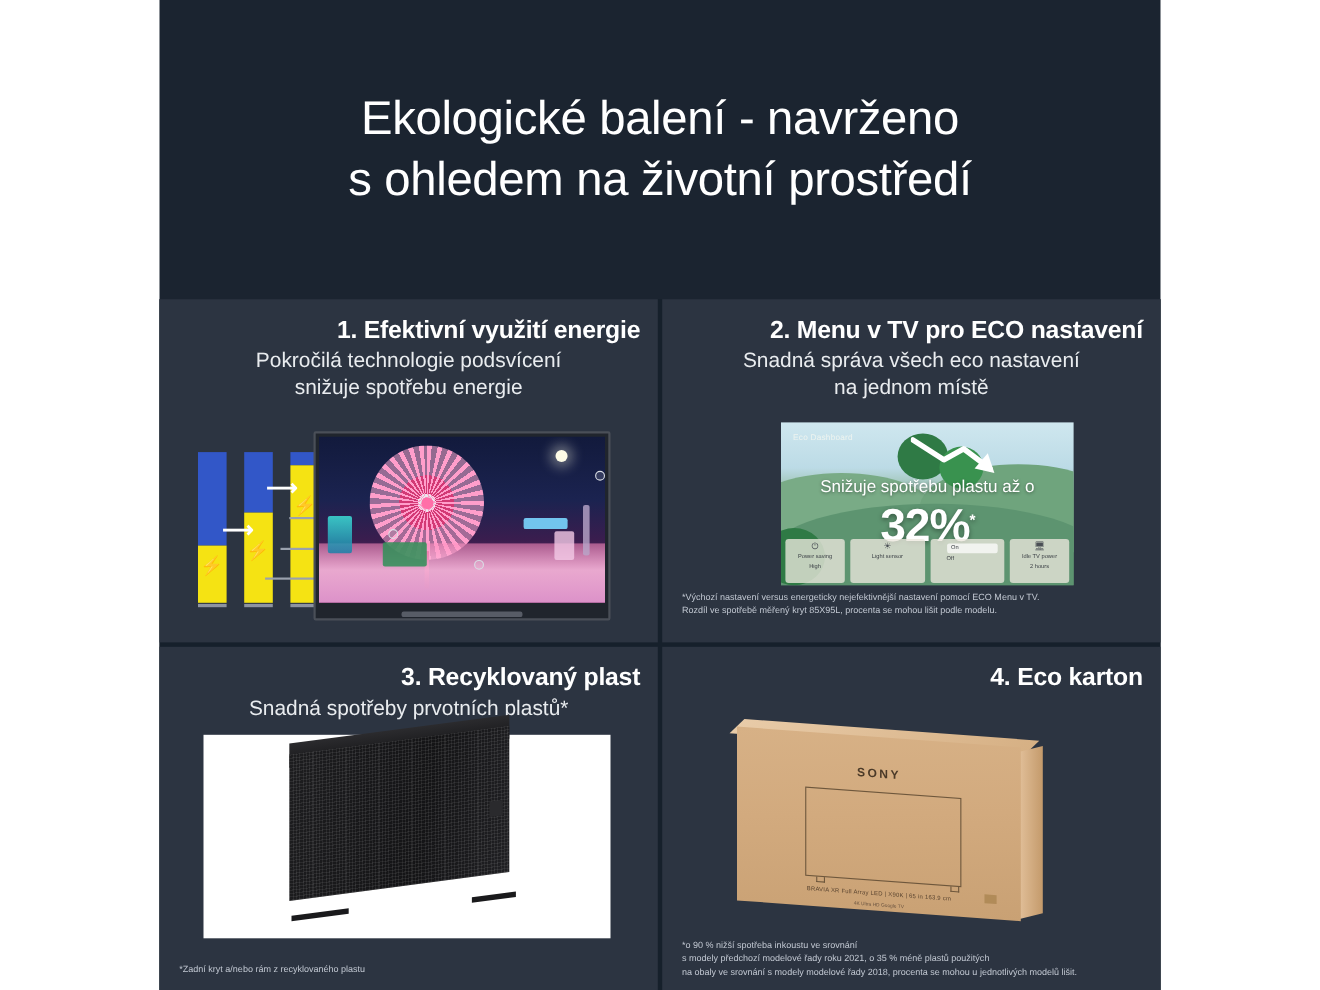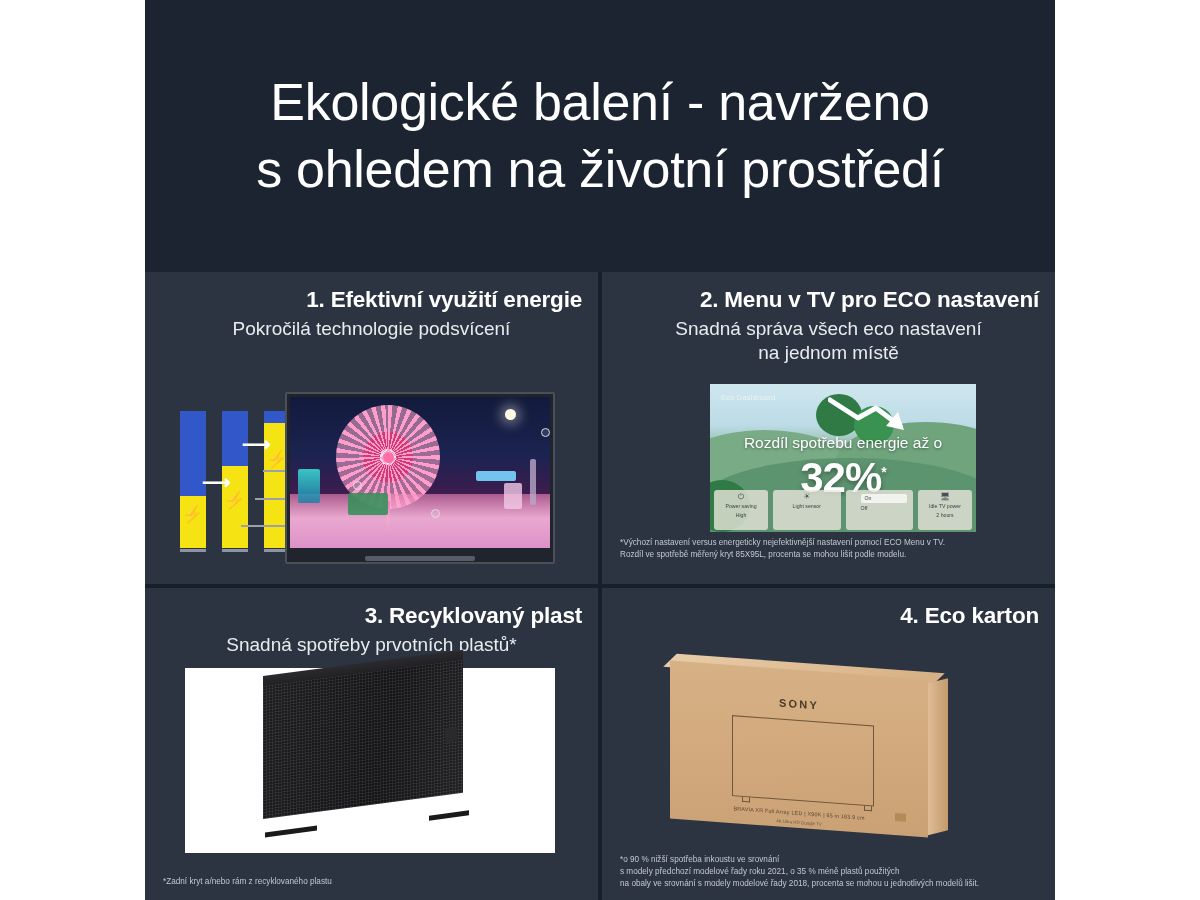--- a/index.html
+++ b/index.html
@@ -23,21 +23,21 @@
   
   .hero {
     position: absolute; left: 0; top: 0;
     width: 910px; height: 272px;
     background: linear-gradient(180deg,#18212d 0%, #1d2husband 0%, #1c2734 55%, #19222e 100%);
     display: flex; align-items: center; justify-content: center;
   }
   .hero-inner { width: 100%; text-align: center; padding: 0 24px; }
   .hero-title {
     color: #ffffff;
-    font-size: 52px;
+    font-size: 43px;
     line-height: 1.28;
     font-weight: 400;
     letter-spacing: -0.3px;
   }
   .hero-title .l2 { display: block; }
 
   
   .grid {
     position: absolute; left: 0; top: 272px;
     width: 910px; height: 628px;
@@ -271,20 +271,21 @@
         </div>
       </div>
     </div>
 
     <div class="grid">
 
       <div class="quad">
         <div class="q-title">1. Efektivní využití energie</div>
         <div class="q-sub">
           <span>Pokročilá technologie podsvícení</span><br>
+          <span>snižuje spotřebu energie</span>
         </div>
 
         <div class="q1-art">
           <div class="bars">
             <div class="bar bar1">
               <div class="top"></div>
               <div class="bot">
                 <span class="bolt" style="top:10px;">⚡</span>
               </div>
               <div class="base"></div>
@@ -345,21 +346,21 @@
           <div class="tree" style="left:106px; top:10px; width:46px; height:42px;"></div>
           <div class="tree" style="left:144px; top:22px; width:40px; height:38px; background:#39924f;"></div>
           <div class="tree" style="left:-16px; top:96px; width:56px; height:52px; background:#2f7a45;"></div>
 
           <svg class="arrow-curve" viewBox="0 0 92 44">
             <path d="M2 6 L30 24 L48 14 L72 32" stroke="#ffffff" stroke-width="5" fill="none" stroke-linecap="round" stroke-linejoin="round"></path>
             <path d="M58 32 L76 36 L70 18" fill="#ffffff"></path>
           </svg>
 
           <div class="eco-label">Eco Dashboard</div>
-          <div class="eco-head">Rozdíl spotřebu energie až o</div>
+          <div class="eco-head">Snižuje spotřebu plastu až o</div>
           <div class="eco-big">
             <span>32%</span><span class="eco-star">*</span>
           </div>
 
           <div class="dash-row">
             <div class="dcard sm">
               <div class="ic">⏻</div>
               <div>Power saving</div>
               <div>High</div>
             </div>

